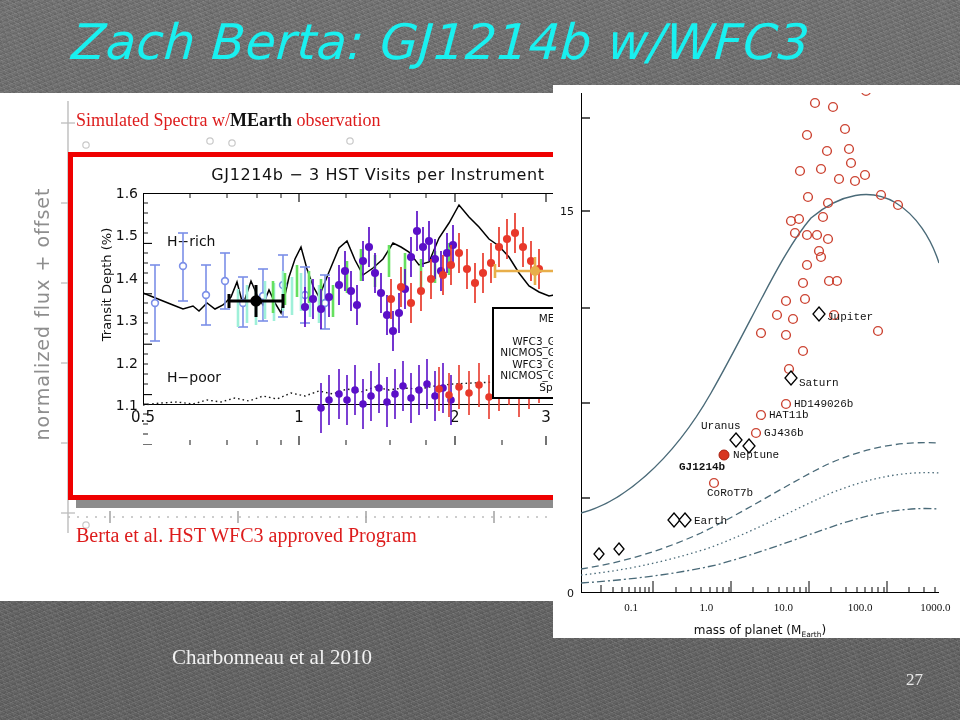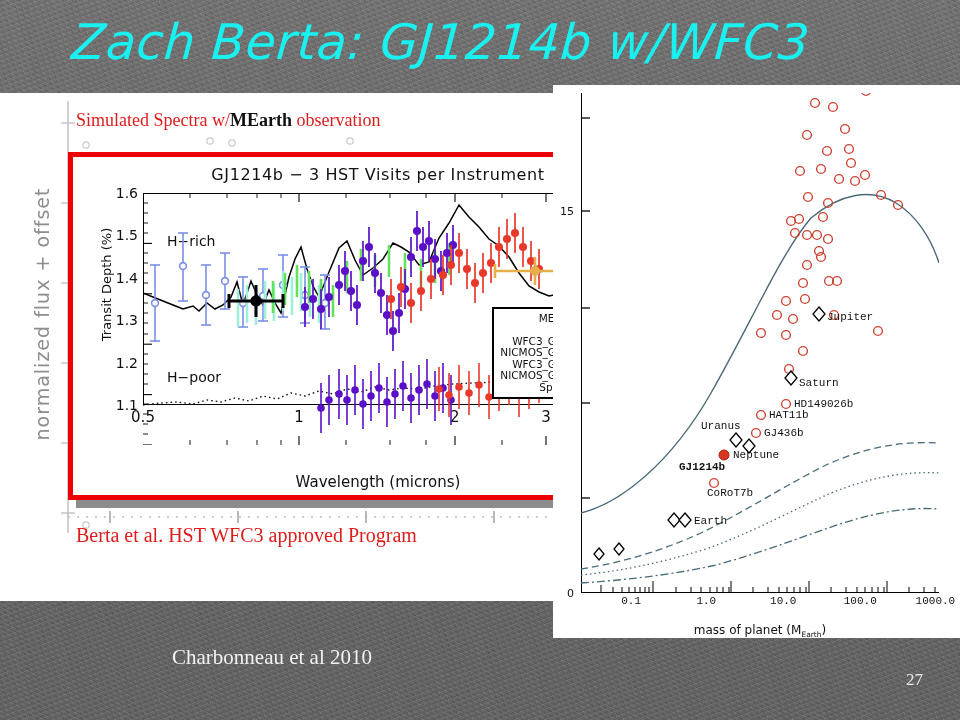--- a/index.html
+++ b/index.html
@@ -95,22 +95,22 @@
   }
   #spec-legend td.lg-lab{text-align:right;padding-right:5px;white-space:nowrap;}
   #spec-legend td.lg-swatch{width:66px;}
   .swatch{display:block;width:66px;}
 
   
   #mr-fig{position:absolute;left:553px;top:85px;width:407px;height:553px;overflow:hidden;}
   #mr-plot{position:absolute;left:28px;top:8px;width:358px;height:500px;}
   #mr-frame{position:absolute;inset:0;border-left:1.4px solid #000;border-bottom:1.4px solid #000;box-sizing:border-box;}
   .mr-xtick{
-    position:absolute;top:100%;margin-top:2px;transform:translateX(-50%);
-    font-family:Liberation Mono, monospace;font-size:11px;color:#111;
+    position:absolute;top:100%;margin-top:8px;transform:translateX(-50%);
+    font-family:Liberation Serif, serif;font-size:11px;color:#111;
   }
   .mr-ytick{
     position:absolute;right:100%;margin-right:7px;transform:translateY(-50%);
     font-family:"DejaVu Sans",sans-serif;font-size:11px;color:#111;
   }
   #mr-xlabel{
     position:absolute;left:0;right:0;top:100%;margin-top:30px;text-align:center;
     font-family:"DejaVu Sans",sans-serif;font-size:12px;color:#111;
   }
   #mr-xlabel sub{font-size:7.5px;}
@@ -182,21 +182,20 @@
 </div>
 
 <div class="red-caption" id="caption-top"><span>Simulated Spectra w/</span><b>MEarth</b><span> observation</span></div>
 
 <div class="red-caption" id="caption-bottom">Berta et al. HST WFC3 approved Program</div>
 
 <div id="inset-shadow"></div>
 <div id="inset">
   <div id="inset-title">GJ1214b − 3 HST Visits per Instrument</div>
   <div id="spec-ylabel">Transit Depth (%)</div>
-  <div id="spec-xlabel">Wavelength (microns)</div>
 
   <div id="spec-plot">
     <div id="spec-frame"></div>
 
     <div class="spec-ytick" style="top:0%">1.6</div>
     <div class="spec-ytick" style="top:20%">1.5</div>
     <div class="spec-ytick" style="top:40%">1.4</div>
     <div class="spec-ytick" style="top:60%">1.3</div>
     <div class="spec-ytick" style="top:80%">1.2</div>
     <div class="spec-ytick" style="top:100%">1.1</div>

